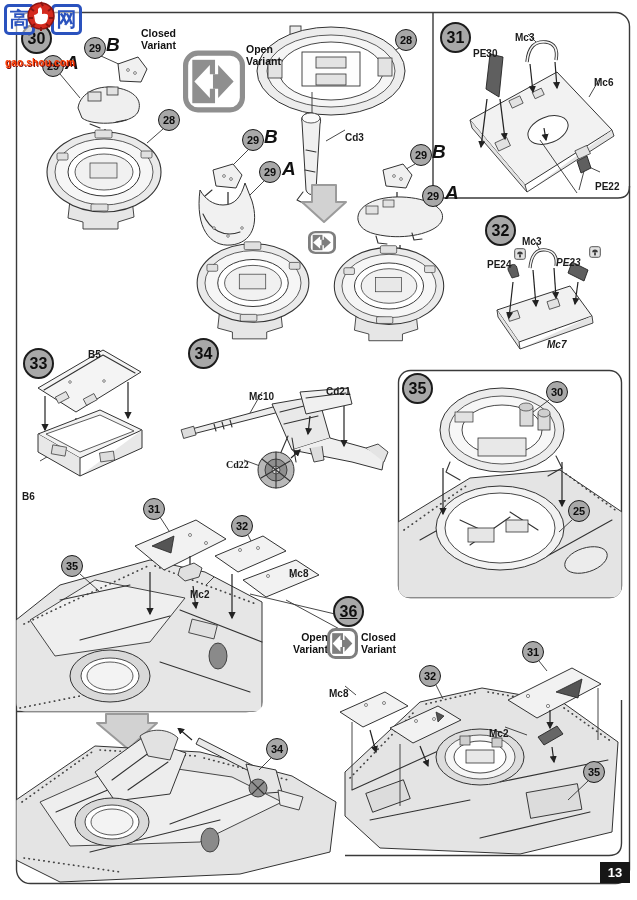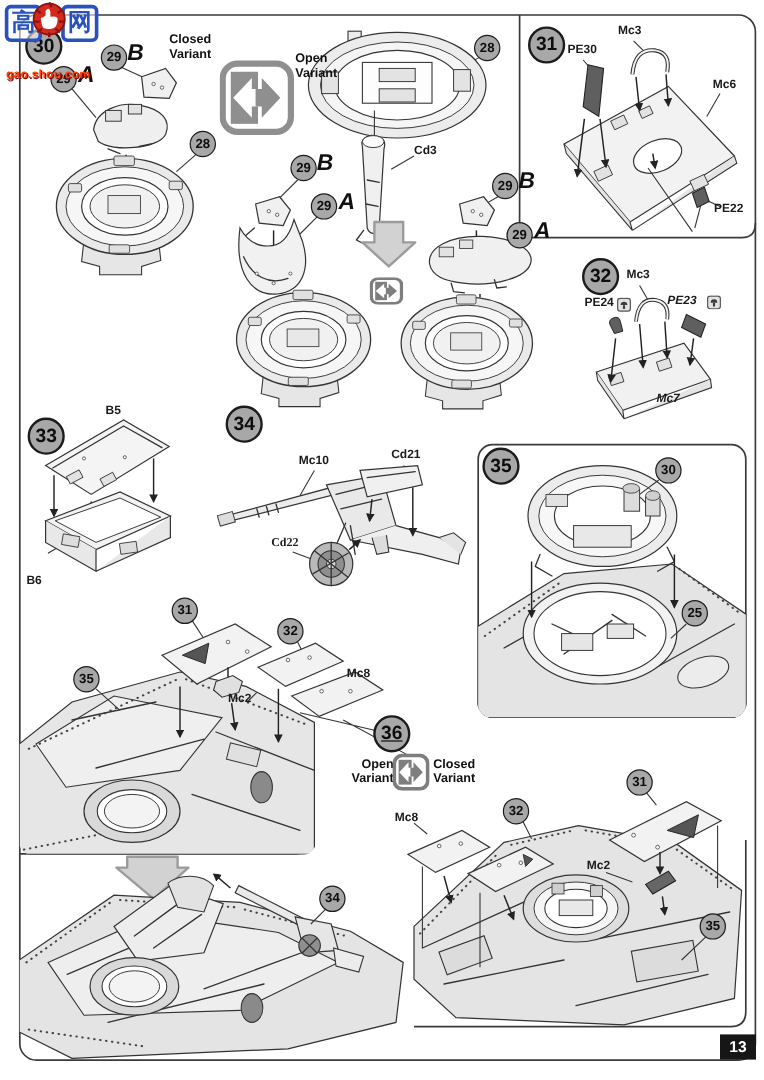--- a/index.html
+++ b/index.html
@@ -9,21 +9,21 @@
   .ld{stroke:#333;stroke-width:.9;fill:none;}
   .ar{stroke:#222;stroke-width:1.2;fill:none;marker-end:url(#ah);}
   .dash{stroke-dasharray:3 3;}
   .riv{stroke:#444;stroke-width:1.7;stroke-dasharray:.4 4.6;stroke-linecap:round;fill:none;}
   .bigarrow{fill:#d2d2d2;stroke:#9b9b9b;stroke-width:2;stroke-linejoin:round;}
   .frame{fill:none;stroke:#3a3a3a;stroke-width:1.4;}
   .badge{position:absolute;z-index:3;border-radius:50%;background:#a8a8a8;border:2px solid #1c1c1c;color:#0e0e0e;font-weight:bold;display:flex;align-items:center;justify-content:center;box-sizing:border-box;}
   .badge.step{width:31px;height:31px;font-size:16px;}
   .badge.balloon{width:22px;height:22px;font-size:11px;border-width:1.6px;}
   .pletter{position:absolute;z-index:3;font-style:italic;font-weight:bold;font-size:19px;color:#111;}
-  .plabel{position:absolute;z-index:3;font-size:10px;font-weight:bold;color:#1b1b1b;white-space:nowrap;}
+  .plabel{position:absolute;z-index:3;font-size:10px;font-weight:bold;color:#1b1b1b;white-space:nowrap;margin-top:12px;}
   .vlabel{position:absolute;z-index:3;font-size:10.5px;font-weight:bold;color:#111;line-height:1.12;}
   .vlabel.right{text-align:right;}
   .tgl{position:absolute;z-index:3;}
   .peicon{position:absolute;z-index:3;}
   .watermark{position:absolute;left:4px;top:2px;z-index:6;width:92px;height:44px;}
   .wm-tile{position:absolute;width:25px;height:25px;border:3px solid #2a52be;border-radius:5px;color:#2a52be;font-weight:900;font-size:20px;line-height:25px;text-align:center;background:rgba(255,255,255,.55);box-sizing:content-box;}
   .wm-site{position:absolute;left:1px;top:29px;font-size:10px;font-weight:900;color:#ff3c00;text-shadow:1px 1px 0 #7a1010;letter-spacing:.2px;margin-top:26px;}
   .pagenum{position:absolute;left:600px;top:862px;width:30px;height:21px;background:#161616;color:#fff;font-weight:bold;font-size:13px;display:flex;align-items:center;justify-content:center;z-index:4;}
 </style>
 </head>
@@ -348,21 +348,21 @@
     <path class="ld" d="M352,722 L352,790 M400,744 L400,806 M598,688 L598,740"></path>
   </g>
 </svg>
 
 <div class="badge step" style="left:21px;top:23px;">30</div>
 <div class="badge step" style="left:440px;top:22px;">31</div>
 <div class="badge step" style="left:485px;top:215px;">32</div>
 <div class="badge step" style="left:23px;top:312px;margin-top:36px;">33</div>
 <div class="badge step" style="left:188px;top:338px;">34</div>
 <div class="badge step" style="left:402px;top:373px;">35</div>
-<div class="badge step" style="left:311px;top:596px;text-decoration:underline;">36</div>
+<div class="badge step" style="left:333px;top:596px;text-decoration:underline;">36</div>
 
 <div class="vlabel" style="left:141px;top:28px;">
   <span>Closed</span><br>
   <span>Variant</span>
 </div>
 <div class="vlabel" style="left:246px;top:44px;">
   <span>Open</span><br>
   <span>Variant</span>
 </div>
 <div class="vlabel right" style="left:288px;top:632px;width:40px;">

